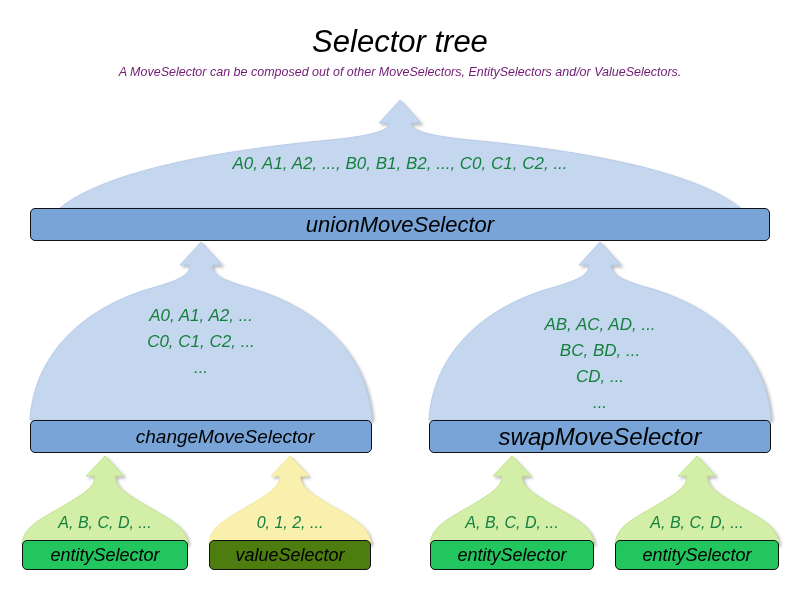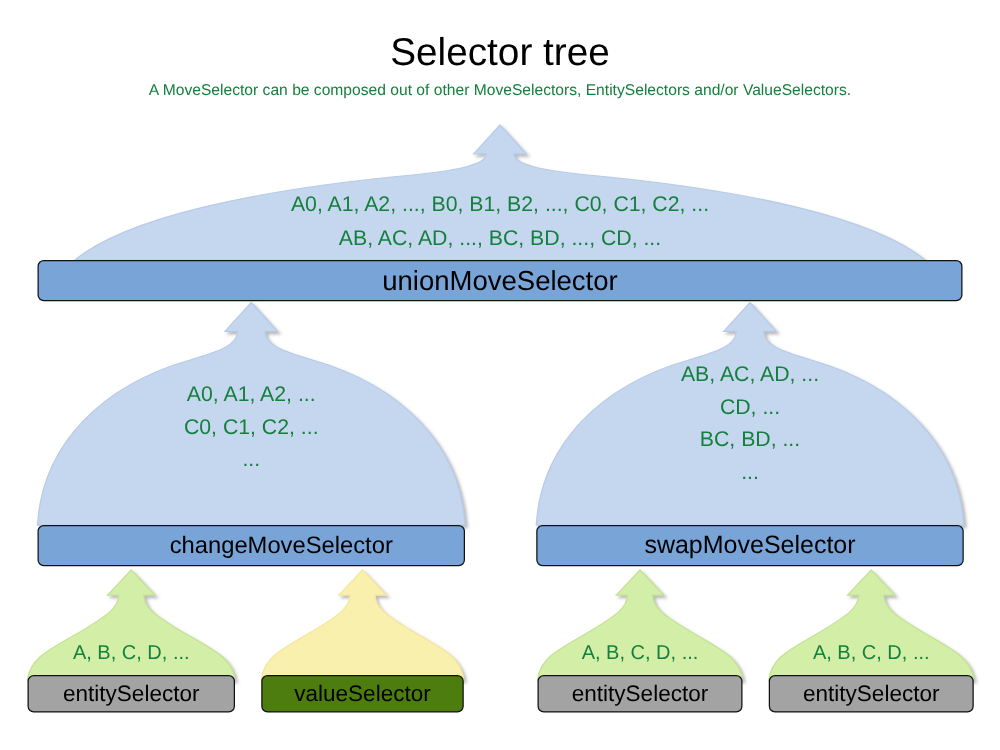--- a/index.html
+++ b/index.html
@@ -14,20 +14,21 @@
     overflow: hidden;
     font-family: "Liberation Sans", sans-serif;
     color: #000000;
   }
 
   #stage {
     position: absolute;
     left: 0; top: 0;
     width: 728px;
     height: 600px;
+    font-style: italic;
   }
 
   
   #header {
     position: absolute;
     left: 0;
     top: 24px;
     width: 800px;
     text-align: center;
   }
@@ -35,21 +36,21 @@
     font-size: 31px;
     line-height: 36px;
     font-weight: normal;
     letter-spacing: 0px;
     color: #000;
   }
   #subtitle {
     font-size: 12.5px;
     line-height: 16px;
     margin-top: 4px;
-    color: #15803d;
+    color: #701a75;
   }
 
   
   #balloons {
     position: absolute;
     left: 0; top: 0;
     width: 800px;
     height: 600px;
   }
 
@@ -62,21 +63,21 @@
     text-align: center;
     white-space: nowrap;
     overflow: hidden;
   }
   .bar-label {
     display: block;
     width: 100%;
   }
 
   .bar.blue   { background: #78a4d8; }
-  .bar.green  { background: #a3a3a3; }
+  .bar.green  { background: #22c55e; }
   .bar.yellow { background: #4d7c0f; }
 
   
   .btext {
     position: absolute;
     text-align: center;
     white-space: nowrap;
     color: #15803d;
   }
   .btext .line { display: block; }
@@ -171,58 +172,60 @@
              C 765 521, 777 527, 779 544
              L 615 544
              C 617 527, 629 521, 657 505
              C 675 494, 687 487, 687 476
              L 678 476
              Z"></path>
   </svg>
 
   <div class="btext" id="union-text" style="left:30px; top:150px; width:740px; font-size:17px; line-height:27px;">
     <span class="line">A0, A1, A2, ..., B0, B1, B2, ..., C0, C1, C2, ...</span>
-    <span class="line">AB, AC, AD, ..., BC, BD, ..., CD, ...</span>
   </div>
 
   <div class="btext" id="change-text" style="left:30px; top:303px; width:342px; font-size:17px; line-height:26px;">
     <span class="line">A0, A1, A2, ...</span>
     <span class="line">C0, C1, C2, ...</span>
     <span class="line">...</span>
   </div>
 
-  <div class="btext" id="swap-text" style="left:429px; top:287px; width:342px; font-size:17px; line-height:26px;">
+  <div class="btext" id="swap-text" style="left:429px; top:312px; width:342px; font-size:17px; line-height:26px;">
     <span class="line">AB, AC, AD, ...</span>
+    <span class="line">BC, BD, ...</span>
     <span class="line">CD, ...</span>
-    <span class="line">BC, BD, ...</span>
     <span class="line">...</span>
   </div>
 
   <div class="btext" style="left:22px; top:512px; width:166px; font-size:16px; line-height:22px;">
     <span class="line">A, B, C, D, ...</span>
   </div>
 
+  <div class="btext" style="left:209px; top:512px; width:162px; font-size:16px; line-height:22px;">
+    <span class="line">0, 1, 2, ...</span>
+  </div>
 
   <div class="btext" style="left:430px; top:512px; width:164px; font-size:16px; line-height:22px;">
     <span class="line">A, B, C, D, ...</span>
   </div>
 
   <div class="btext" style="left:615px; top:512px; width:164px; font-size:16px; line-height:22px;">
     <span class="line">A, B, C, D, ...</span>
   </div>
 
   <div class="bar blue" style="left:30px; top:208px; width:740px; height:33px; line-height:31px; font-size:22px;">
     <span class="bar-label">unionMoveSelector</span>
   </div>
 
   <div class="bar blue" style="left:30px; top:420px; width:342px; height:33px; line-height:31px; font-size:19px;padding-left:48px;">
     <span class="bar-label">changeMoveSelector</span>
   </div>
 
-  <div class="bar blue" style="left:429px; top:420px; width:342px; height:33px; line-height:31px; font-size:20px;text-align:center;">
+  <div class="bar blue" style="left:429px; top:420px; width:342px; height:33px; line-height:31px; font-size:24px;text-align:center;">
     <span class="bar-label">swapMoveSelector</span>
   </div>
 
   <div class="bar green" style="left:22px; top:540px; width:166px; height:30px; line-height:28px; font-size:18px;">
     <span class="bar-label">entitySelector</span>
   </div>
 
   <div class="bar yellow" style="left:209px; top:540px; width:162px; height:30px; line-height:28px; font-size:18px;">
     <span class="bar-label">valueSelector</span>
   </div>

